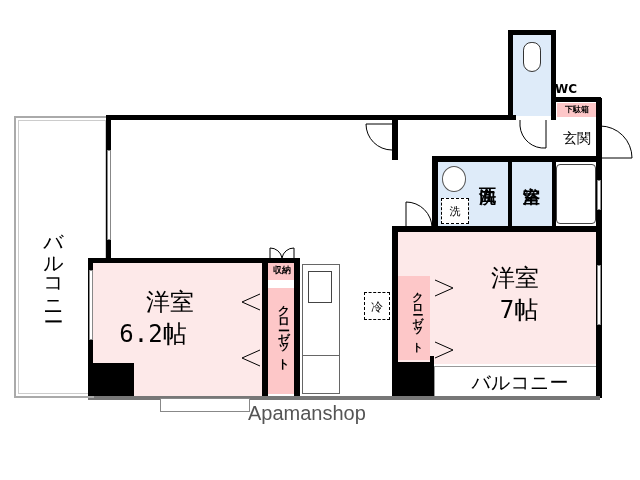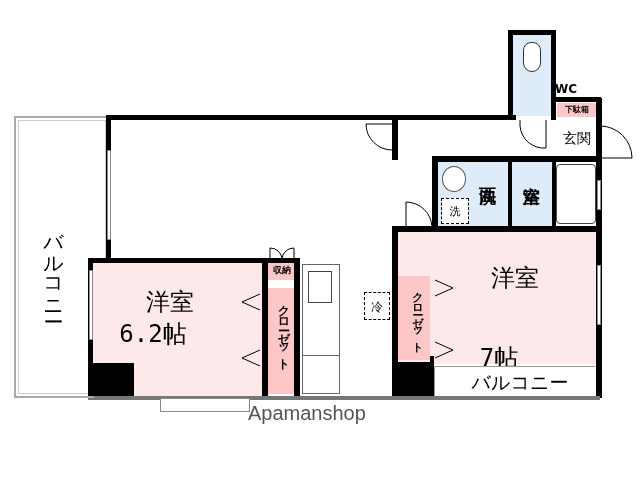--- a/index.html
+++ b/index.html
@@ -44,21 +44,21 @@
 
 <div class="abs closet" style="left:268px;top:260px;width:28px;height:20px;font-size:9px;text-align:center;line-height:20px;font-weight:bold;">
   <span>収納</span>
 </div>
 
 <div class="abs closet" style="left:268px;top:288px;width:28px;height:106px;"></div>
 <div class="label vtext" style="left:272px;top:296px;font-size:12px;width:20px;">クローゼット</div>
 
 <div class="abs room-west" style="left:398px;top:232px;width:200px;height:132px;"></div>
 <div class="label" style="left:470px;top:262px;width:90px;font-size:24px;font-weight:normal;">洋室</div>
-<div class="label" style="left:464px;top:294px;width:70px;font-size:24px;font-weight:normal;font-family:'DejaVu Sans Mono',monospace;margin-top:48px;">7帖</div>
+<div class="label" style="left:484px;top:294px;width:70px;font-size:24px;font-weight:normal;font-family:'DejaVu Sans Mono',monospace;">7帖</div>
 <svg style="left:433px;top:278px;" width="24" height="80">
   <polyline points="2,2 20,10 2,18" fill="none" stroke="#000" stroke-width="1"></polyline>
   <polyline points="2,64 20,72 2,80" fill="none" stroke="#000" stroke-width="1"></polyline>
 </svg>
 
 <div class="abs closet" style="left:398px;top:276px;width:32px;height:84px;"></div>
 <div class="label vtext" style="left:404px;top:284px;font-size:11px;width:20px;">クローゼット</div>
 <div class="abs" style="left:394px;top:362px;width:40px;height:36px;background:#000;"></div>
 
 <div class="abs" style="left:434px;top:366px;width:166px;height:32px;background:#fff;border:1px solid #999;"></div>

